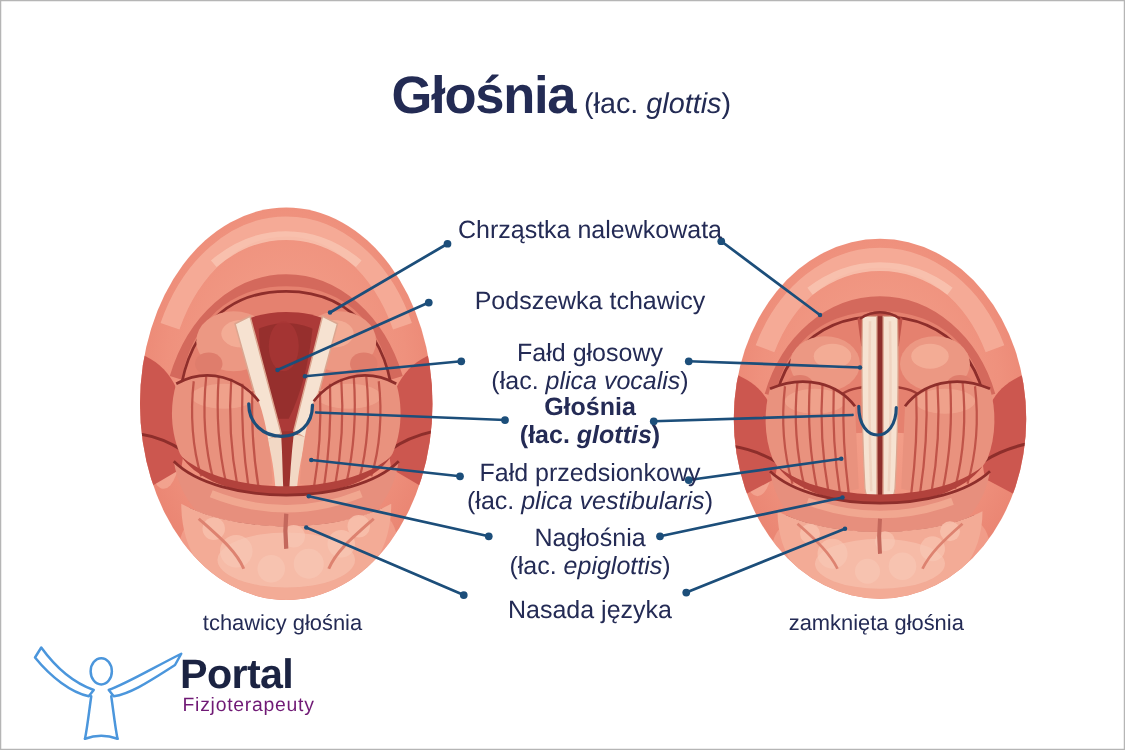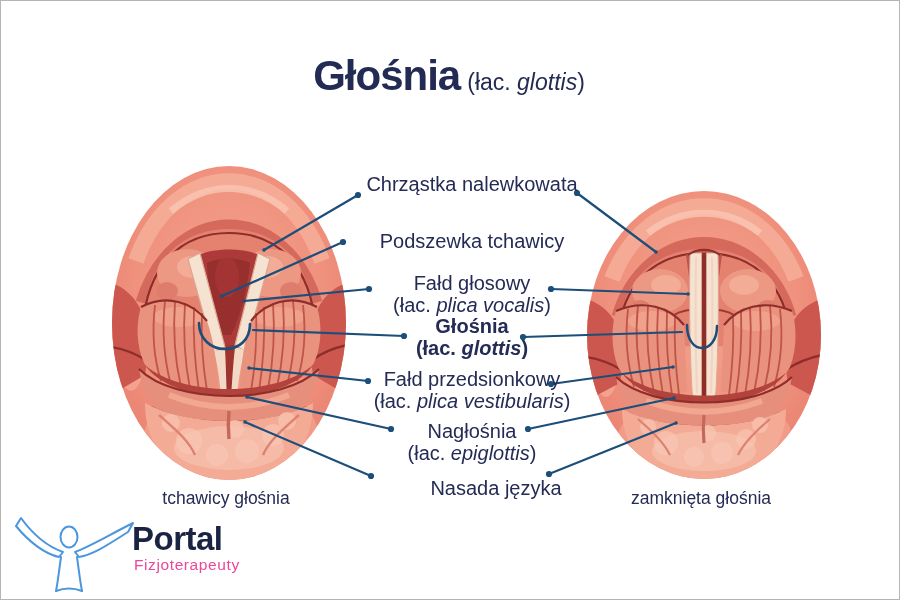--- a/index.html
+++ b/index.html
@@ -11,31 +11,31 @@
   .art{position:absolute;left:0;top:0;}
   .title{position:absolute;top:52px;left:448px;transform:translateX(-50%);
          white-space:nowrap;line-height:46px;}
   .title-main{font-size:42px;font-weight:bold;letter-spacing:-1px;color:#232B54;}
   .title-latin{font-size:23px;margin-left:7px;color:#232B54;}
   .label{position:absolute;left:471px;transform:translateX(-50%);
          text-align:center;font-size:20px;line-height:22px;white-space:nowrap;}
   .label.bold{font-weight:bold;}
   .label-1{top:172px;} .label-2{top:229px;} .label-3{top:271px;}
   .label-4{top:314px;} .label-5{top:367px;} .label-6{top:419px;}
-  .label-7{top:476px;margin-left:24px;}
+  .label-7{top:476px;}
   .caption{position:absolute;transform:translateX(-50%);font-size:17.5px;
            line-height:22px;white-space:nowrap;}
   .caption-left{left:225px;top:486px;}
   .caption-right{left:700px;top:486px;}
-  .logo{position:absolute;left:0;top:505px;width:260px;height:90px;padding-left:29px;}
+  .logo{position:absolute;left:12px;top:505px;width:260px;height:90px;padding-left:29px;}
   .logo-figure{position:absolute;left:8px;top:3px;}
   .logo-brand{position:absolute;left:131px;top:14px;font-size:33px;font-weight:bold;
               color:#1B2342;letter-spacing:-0.5px;}
   .logo-subtitle{position:absolute;left:133px;top:50px;font-size:15.5px;
-                 color:#ec4899;letter-spacing:0.6px;}
+                 color:#701a75;letter-spacing:0.6px;}
   i{font-style:italic;}
 </style>
 </head>
 <body>
 
 <div class="canvas">
 
   <div class="title">
     <span class="title-main">Głośnia</span><span class="title-latin"><span>(łac. </span><i>glottis</i><span>)</span></span>
   </div>

